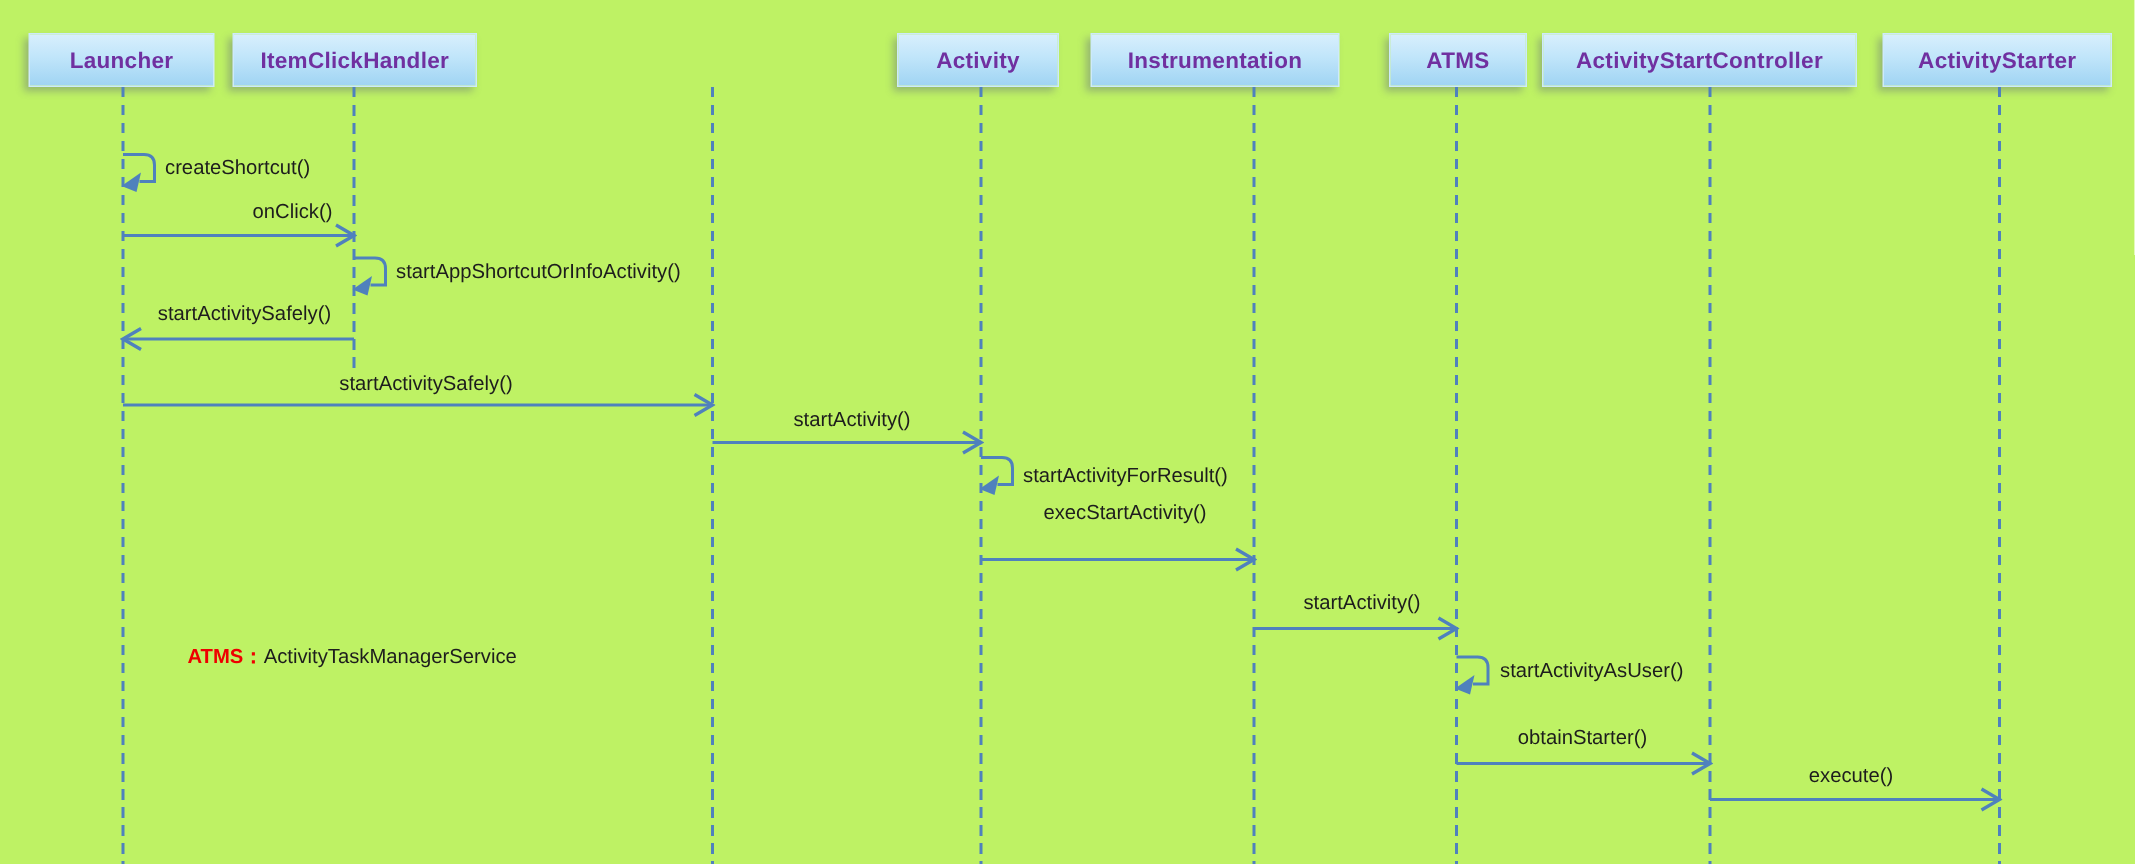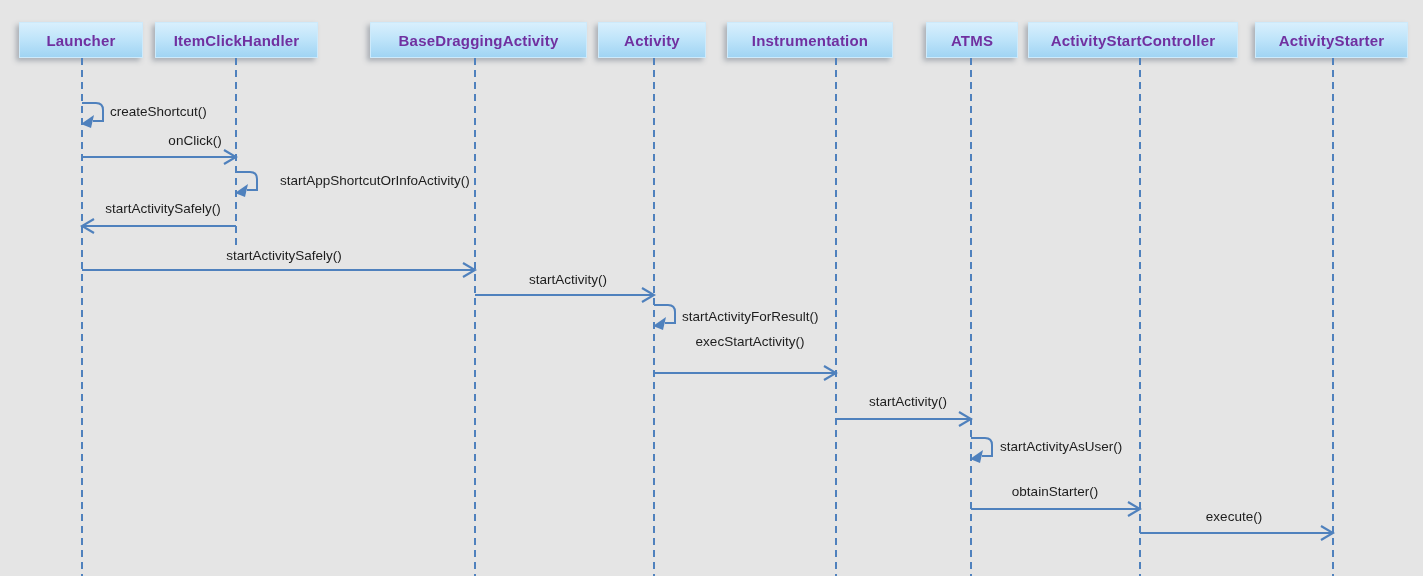--- a/index.html
+++ b/index.html
@@ -1,19 +1,19 @@
 <!DOCTYPE html>
 <html><head>
 <meta charset="utf-8">
 <title>Sequence Diagram</title>
 <style>
   html,body { margin:0; padding:0; background:#ffffff; }
   #stage {
     position:relative; width:1423px; height:576px; overflow:hidden;
-    background:#e5e5e5; font-family:"Liberation Sans", sans-serif;
+    background:#bef264; font-family:"Liberation Sans", sans-serif;
   }
   .pbox {
     position:absolute; top:22px; height:36px; box-sizing:border-box;
     display:flex; align-items:center; justify-content:center;
     background:linear-gradient(180deg,#d8effd 0%, #c0e5fa 45%, #a0d4f3 100%);
     border:1px solid #cdeafb;
     box-shadow:-3px 3px 5px rgba(100,110,125,0.45);
     font-weight:bold; font-size:15px; color:#7030a0; letter-spacing:0.2px;
   }
   .lifeline {
@@ -40,23 +40,20 @@
 
 <div id="stage">
     <div class="pbox" style="left: 19px; width: 124px;">
       <span>Launcher</span>
     </div>
     <div class="lifeline" style="left: 81px; height: 518px;"></div>
     <div class="pbox" style="left: 155px; width: 163px;">
       <span>ItemClickHandler</span>
     </div>
     <div class="lifeline" style="left: 235px; height: 189px;"></div>
-    <div class="pbox" style="left: 370px; width: 217px;">
-      <span>BaseDraggingActivity</span>
-    </div>
     <div class="lifeline" style="left: 474px; height: 518px;"></div>
     <div class="pbox" style="left: 598px; width: 108px;">
       <span>Activity</span>
     </div>
     <div class="lifeline" style="left: 653px; height: 518px;"></div>
     <div class="pbox" style="left: 727px; width: 166px;">
       <span>Instrumentation</span>
     </div>
     <div class="lifeline" style="left: 835px; height: 518px;"></div>
     <div class="pbox" style="left: 926px; width: 92px;">
@@ -80,21 +77,21 @@
       <div class="shaft"></div>
       <svg width="16" height="18" viewBox="0 0 16 18" class="dir-right">
         <path d="M2,2 L14,9 L2,16" fill="none" stroke="#4f81bd" stroke-width="2.2"></path>
       </svg>
     </div>
     <div class="mlabel" style="left: 195px; top: 132px;">onClick()</div>
     <svg width="30" height="30" viewBox="0 0 30 30" class="selfmsg" style="left: 235px; top: 170px;">
       <path d="M1 2 H15 Q22 2 22 9 V20 H12" fill="none" stroke="#4f81bd" stroke-width="2"></path>
       <polygon points="0,23 13,14 10,27" fill="#4f81bd"></polygon>
     </svg>
-    <div class="mlabel align-left" style="left: 264px; top: 172px; margin-left: 16px;">startAppShortcutOrInfoActivity()</div>
+    <div class="mlabel align-left" style="left: 264px; top: 172px;">startAppShortcutOrInfoActivity()</div>
     <div class="msg" style="left: 82px; top: 226px; width: 154px;">
       <div class="shaft"></div>
       <svg width="16" height="18" viewBox="0 0 16 18" class="dir-left">
         <path d="M14,2 L2,9 L14,16" fill="none" stroke="#4f81bd" stroke-width="2.2"></path>
       </svg>
     </div>
     <div class="mlabel" style="left: 163px; top: 200px;">startActivitySafely()</div>
     <div class="msg" style="left: 82px; top: 270px; width: 393px;">
       <div class="shaft"></div>
       <svg width="16" height="18" viewBox="0 0 16 18" class="dir-right">
@@ -140,13 +137,14 @@
       </svg>
     </div>
     <div class="mlabel" style="left: 1055px; top: 483px;">obtainStarter()</div>
     <div class="msg" style="left: 1140px; top: 533px; width: 193px;">
       <div class="shaft"></div>
       <svg width="16" height="18" viewBox="0 0 16 18" class="dir-right">
         <path d="M2,2 L14,9 L2,16" fill="none" stroke="#4f81bd" stroke-width="2.2"></path>
       </svg>
     </div>
     <div class="mlabel" style="left: 1234px; top: 508px;">execute()</div>
+    <div class="note" style="left: 125px; top: 429px;"><span class="prefix">ATMS：</span><span class="body">ActivityTaskManagerService</span></div>
   </div>
 
 </body></html>

